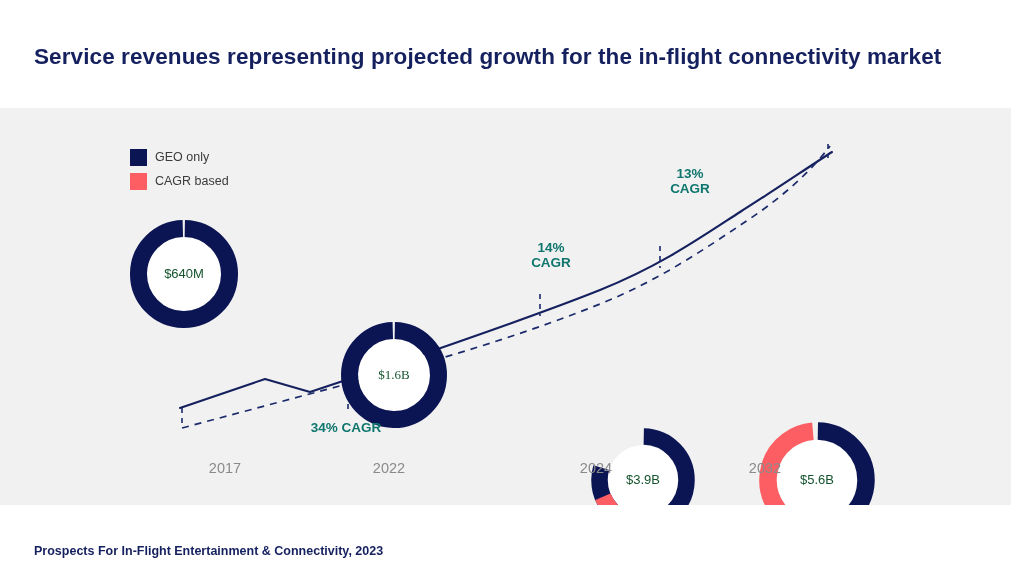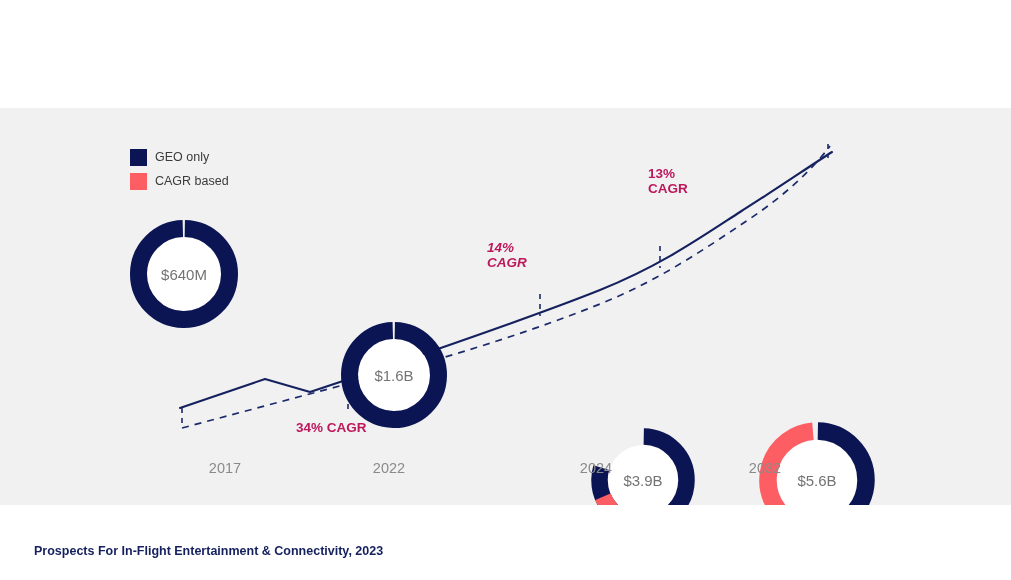--- a/index.html
+++ b/index.html
@@ -76,34 +76,34 @@
     position: absolute;
     left: 0; top: 0;
     width: 1011px;
     height: 397px;
   }
   
   .cagr-label {
     position: absolute;
     font-size: 13.5px;
     font-weight: bold;
-    color: #be185d;
-    text-align: left;
+    color: #0f766e;
+    text-align: center;
     line-height: 15px;
     white-space: pre-line;
   }
   #cagr-20 { left: 296px; top: 312px; width: 100px; }
-  #cagr-14 { left: 487px; top: 132px; width: 84px; font-style: italic; }
+  #cagr-14 { left: 509px; top: 132px; width: 84px; }
   #cagr-13 { left: 648px; top: 58px; width: 84px; }
   
   .donut-value {
     position: absolute;
-    font-size: 15px;
+    font-size: 13px;
     font-weight: normal;
-    color: #737373;
+    color: #14532d;
     text-align: center;
     white-space: nowrap;
   }
   
   .year-label {
     position: absolute;
     font-size: 14.5px;
     color: #8a8a8a;
     text-align: center;
     width: 70px;
@@ -150,20 +150,23 @@
     position: relative;
     top: 2px;
     margin: 0 1px;
   }
 </style>
 </head>
 <body>
 
 <div id="slide">
 
+  <div id="title-bar">
+    <div id="page-title">Service revenues representing projected growth for the in-flight connectivity market</div>
+  </div>
 
   <div id="chart-panel">
 
     <div id="legend">
       <div class="legend-row">
         <span class="legend-swatch" style="background:#0b1553"></span>
         <span class="legend-label">GEO only</span>
       </div>
       <div class="legend-row">
         <span class="legend-swatch" style="background:#fc5e63"></span>
@@ -208,21 +211,21 @@
       <g>
         <circle cx="817" cy="372" r="40" fill="#ffffff"></circle>
 
         <circle cx="817" cy="372" r="49" fill="none" stroke="#0b1553" stroke-width="17.5" stroke-dasharray="121.7 186.2" transform="rotate(-89 817 372)"></circle>
 
         <circle cx="817" cy="372" r="49" fill="none" stroke="#fc5e63" stroke-width="17.5" stroke-dasharray="181.2 126.7" transform="rotate(53 817 372)"></circle>
       </g>
     </svg>
 
     <div class="donut-value" style="left:134px; top:158px; width:100px;">$640M</div>
-    <div class="donut-value" style="left:344px; top:259px; width:100px;">$1.6B</div>
+    <div class="donut-value" style="left:344px; top:259px; width:100px;font-family:Liberation Serif, serif;">$1.6B</div>
     <div class="donut-value" style="left:593px; top:364px; width:100px;">$3.9B</div>
     <div class="donut-value" style="left:767px; top:364px; width:100px;">$5.6B</div>
 
     <div class="cagr-label" id="cagr-20">34% CAGR</div>
     <div class="cagr-label" id="cagr-14">14%
 CAGR</div>
     <div class="cagr-label" id="cagr-13">13%
 CAGR</div>
 
     <div class="year-label" style="left:190px; top:352px;">2017</div>

